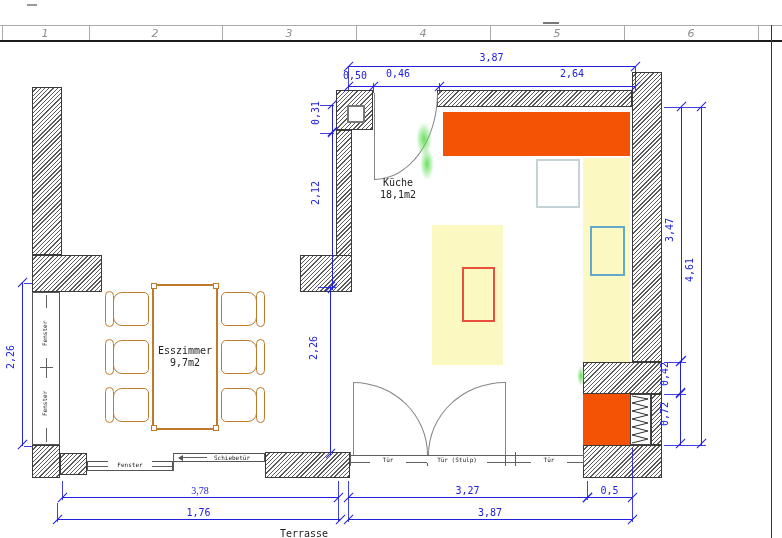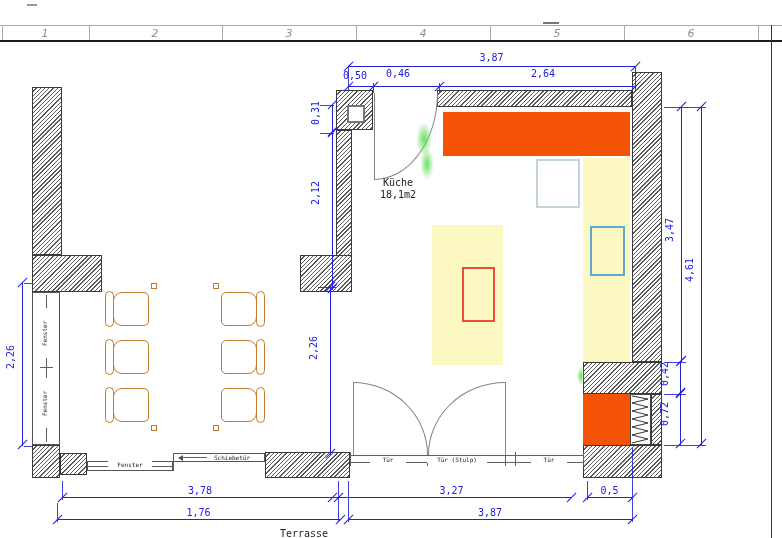--- a/index.html
+++ b/index.html
@@ -157,20 +157,26 @@
     <svg width="19" height="49">
       <polyline points="1,1 17,4 1,8 17,12 1,16 17,20 1,24 17,28 1,32 17,36 1,40 17,44 1,48" fill="none" stroke="#333" stroke-width="1"></polyline>
     </svg>
   </div>
 
   <div class="roomlab" style="left:366px;top:177px;width:64px;">
     <span>Küche</span><br>
     <span>18,1m2</span>
   </div>
 
+  <div class="abs" style="left:152px;top:284px;width:66px;height:146px;border:2px solid #c07a2e;background:#fff;display:flex;align-items:center;justify-content:center;">
+    <div class="roomlab" style="position:static;">
+      <span>Esszimmer</span><br>
+      <span>9,7m2</span>
+    </div>
+  </div>
   <div class="corner" style="left:151px;top:283px;"></div>
   <div class="corner" style="left:213px;top:283px;"></div>
   <div class="corner" style="left:151px;top:425px;"></div>
   <div class="corner" style="left:213px;top:425px;"></div>
 
   <div class="chair" style="left:104px;top:291px;">
       <div class="back"></div>
       <div class="seat"></div>
     </div>
   <div class="chair" style="left:104px;top:339px;">
@@ -204,21 +210,21 @@
     <span class="hlab">3,87</span>
   </div>
   <div class="dimh" style="left:348px;top:86px;width:287px;">
     <span class="tick" style="left:-6px;top:-1px;"></span>
     <span class="tick" style="left:19px;top:-1px;"></span>
     <span class="tick" style="left:85px;top:-1px;"></span>
     <span class="tick" style="left:281px;top:-1px;"></span>
   </div>
   <div class="seglab" style="left:340px;top:70px;width:30px;">0,50</div>
   <div class="seglab" style="left:378px;top:68px;width:40px;">0,46</div>
-  <div class="seglab" style="left:521px;top:68px;width:44px;">2,64</div>
+  <div class="seglab" style="left:540px;top:68px;width:44px;text-align:right;">2,64</div>
 
   <div class="ext" style="left:320px;top:105px;width:14px;height:1px;"></div>
   <div class="ext" style="left:320px;top:133px;width:14px;height:1px;"></div>
   <div class="ext" style="left:318px;top:287px;width:18px;height:1px;"></div>
   <div class="dimv" style="left:332px;top:105px;height:28px;">
     <span class="tick" style="left:-7px;top:-1px;"></span>
     <span class="tick" style="left:-7px;top:26px;"></span>
   </div>
   <div class="vdl" style="left:310px;top:101px;">0,31</div>
   <div class="dimv" style="left:332px;top:133px;height:157px;">
@@ -267,28 +273,28 @@
 
   <div class="ext" style="left:62px;top:481px;width:1px;height:19px;"></div>
   <div class="ext" style="left:338px;top:481px;width:1px;height:41px;"></div>
   <div class="ext" style="left:57px;top:503px;width:1px;height:19px;"></div>
   <div class="ext" style="left:348px;top:481px;width:1px;height:41px;"></div>
   <div class="ext" style="left:587px;top:481px;width:1px;height:19px;"></div>
   <div class="ext" style="left:632px;top:448px;width:1px;height:74px;"></div>
   <div class="dimh" style="left:62px;top:497px;width:276px;">
     <span class="tick" style="left:-6px;top:-1px;"></span>
     <span class="tick" style="left:270px;top:-1px;"></span>
-    <span class="hlab" style="top:-13px;">3,78</span>
+    <span class="hlab" style="top:-13px;font-family:Liberation Serif, serif;">3,78</span>
   </div>
   <div class="dimh" style="left:57px;top:519px;width:283px;">
     <span class="tick" style="left:-6px;top:-1px;"></span>
     <span class="tick" style="left:277px;top:-1px;"></span>
     <span class="hlab" style="top:-13px;">1,76</span>
   </div>
-  <div class="dimh" style="left:332px;top:497px;width:239px;">
+  <div class="dimh" style="left:348px;top:497px;width:239px;">
     <span class="tick" style="left:-6px;top:-1px;"></span>
     <span class="tick" style="left:233px;top:-1px;"></span>
     <span class="hlab" style="top:-13px;">3,27</span>
   </div>
   <div class="dimh" style="left:587px;top:497px;width:45px;">
     <span class="tick" style="left:-6px;top:-1px;"></span>
     <span class="tick" style="left:39px;top:-1px;"></span>
     <span class="hlab" style="top:-13px;">0,5</span>
   </div>
   <div class="dimh" style="left:348px;top:519px;width:284px;">

